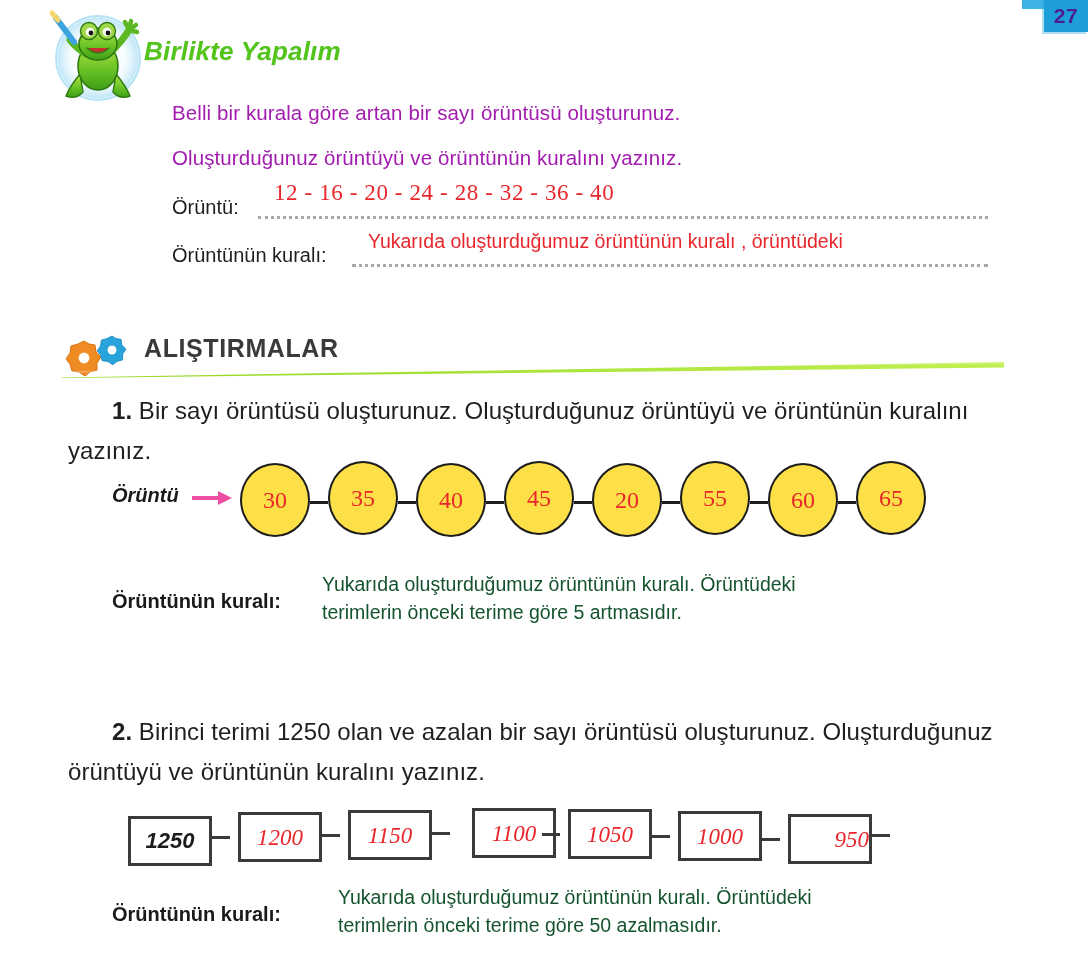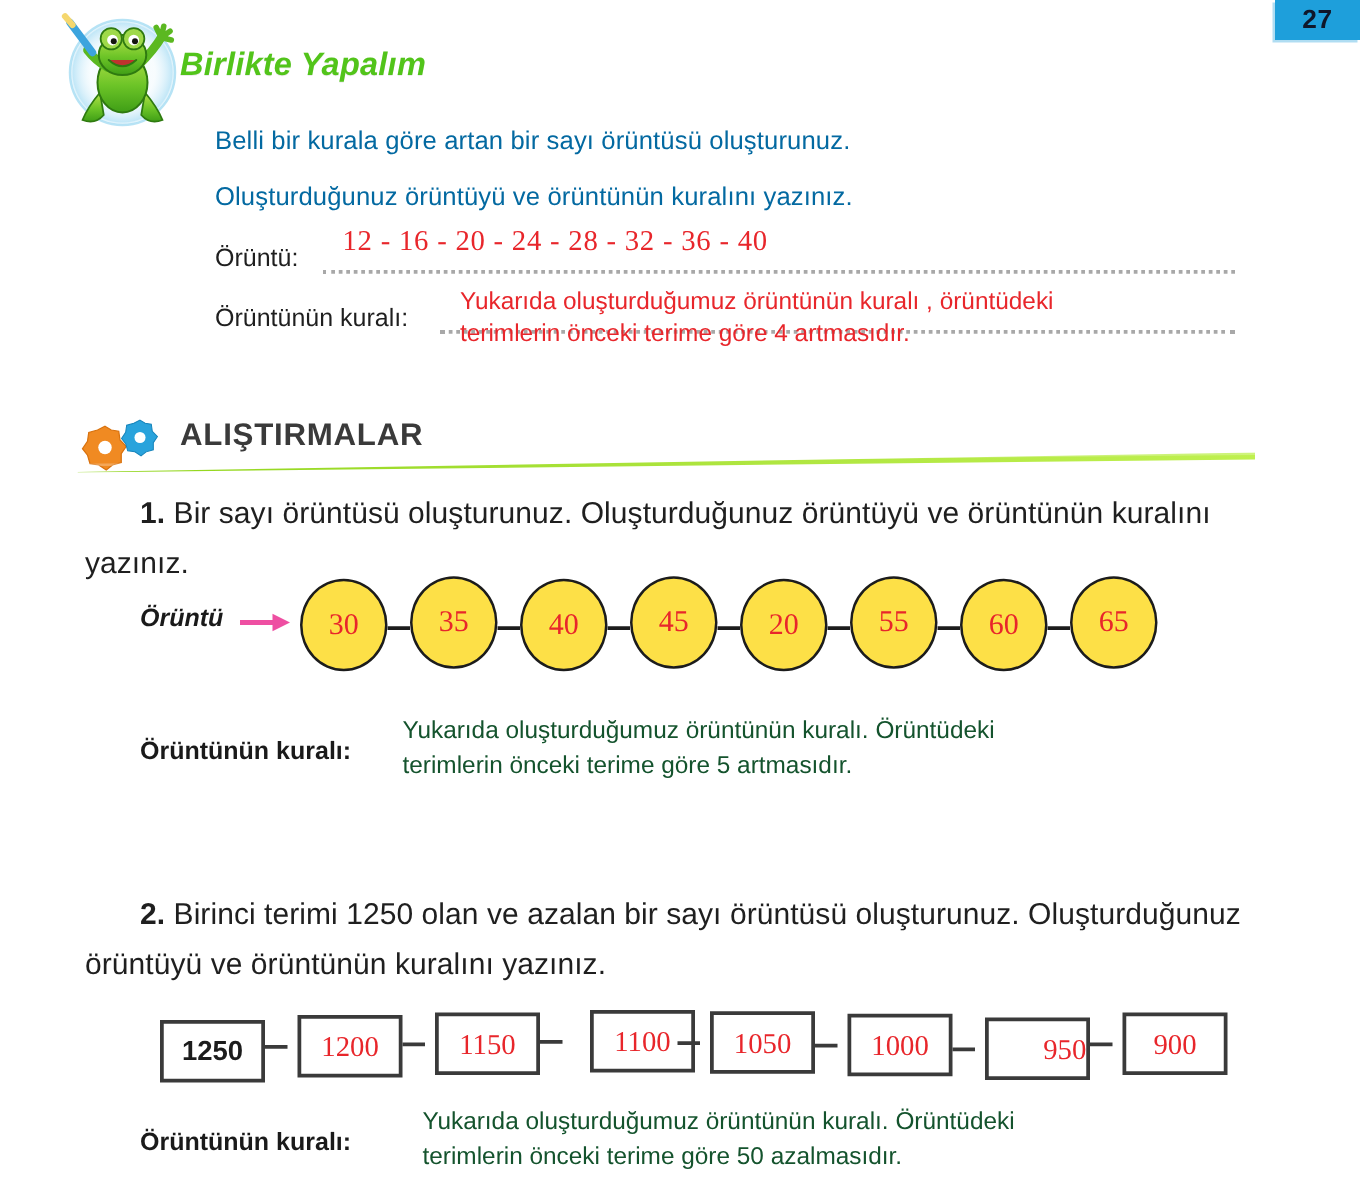--- a/index.html
+++ b/index.html
@@ -15,24 +15,24 @@
     font-family: "Liberation Sans", sans-serif;
     color: #1c1c1c;
     -webkit-font-smoothing: antialiased;
   }
 
   
   #page-tab {
     position: absolute;
     top: 0;
     right: 0;
-    width: 68px;
+    width: 44px;
     height: 32px;
     background: #1e9fdb;
-    color: #0f172a;
+    color: #4c1d95;
     font-size: 21px;
     font-weight: 600;
     letter-spacing: 0.5px;
     display: flex;
     align-items: center;
     justify-content: center;
     box-shadow: -2px 2px 0 rgba(30,159,219,0.35);
   }
   #page-tab-notch {
     position: absolute;
@@ -64,21 +64,21 @@
     letter-spacing: 0.2px;
     text-shadow: 0 1px 0 rgba(0,0,0,0.08);
     white-space: nowrap;
   }
 
   
   .prompt-line {
     position: absolute;
     left: 172px;
     font-size: 20.5px;
-    color: #0369a1;
+    color: #a21caf;
     white-space: nowrap;
     letter-spacing: 0.1px;
   }
   #prompt-1 { top: 101px; }
   #prompt-2 { top: 146px; }
 
   
   .fill-label {
     position: absolute;
     font-size: 20px;
@@ -214,20 +214,21 @@
     background: #1c1c1c;
     width: 18px;
   }
 
   
   #box-chain {
     position: absolute;
     left: 128px;
     top: 808px;
     height: 62px;
+    font-style: italic;
   }
   .box-node {
     position: absolute;
     width: 84px;
     height: 50px;
     border: 3px solid #3a3a3a;
     box-sizing: border-box;
     display: flex;
     align-items: center;
     justify-content: center;
@@ -327,21 +328,20 @@
 <div class="prompt-line" id="prompt-2">Oluşturduğunuz örüntüyü ve örüntünün kuralını yazınız.</div>
 
 <div class="fill-label" id="oruntu-label">Örüntü:</div>
 <div class="dotline" id="dotline-1"></div>
 <div class="ink" id="ink-sequence">12 - 16 - 20 - 24 - 28 - 32 - 36 - 40</div>
 
 <div class="fill-label" id="kural-label">Örüntünün kuralı:</div>
 <div class="dotline" id="dotline-2"></div>
 <div class="ink-rule" id="ink-rule-activity">
   <div>Yukarıda oluşturduğumuz örüntünün kuralı , örüntüdeki</div>
-  <div>terimlerin önceki terime göre 4 artmasıdır.</div>
 </div>
 
 <div id="exercises-header">
   <svg width="80" height="48" viewBox="0 0 80 48">
     <g transform="translate(22,26)">
       <path d="M0,-17 L5,-14 L11,-13 L12,-6 L17,-1 L13,5 L13,12 L6,14 L1,18 L-5,14 L-12,13 L-14,6 L-18,1 L-14,-5 L-13,-12 L-6,-14 Z" fill="#f08a22" stroke="#d9720e" stroke-width="1"></path>
       <circle cx="0" cy="0" r="5.4" fill="#ffffff"></circle>
     </g>
     <g transform="translate(50,18) scale(0.82)">
       <path d="M0,-17 L5,-14 L11,-13 L12,-6 L17,-1 L13,5 L13,12 L6,14 L1,18 L-5,14 L-12,13 L-14,6 L-18,1 L-14,-5 L-13,-12 L-6,-14 Z" fill="#29a3dc" stroke="#1584bb" stroke-width="1"></path>
@@ -442,22 +442,19 @@
     </div>
     <div class="box-link" style="left: 524px; top: 27px;"></div>
     <div class="box-node" style="left: 550px; top: 3px;">
       <span>1000</span>
     </div>
     <div class="box-link" style="left: 634px; top: 30px;"></div>
     <div class="box-node" style="left: 660px; top: 6px; justify-content: flex-end;">
       <span>950</span>
     </div>
     <div class="box-link" style="left: 744px; top: 26px;"></div>
-    <div class="box-node" style="left: 770px; top: 2px;">
-      <span>900</span>
-    </div>
   </div>
 
 <div class="rule-label" id="q2-rule-label">Örüntünün kuralı:</div>
 <div class="rule-answer" id="q2-rule-answer">
   <div>Yukarıda oluşturduğumuz örüntünün kuralı. Örüntüdeki</div>
   <div>terimlerin önceki terime göre 50 azalmasıdır.</div>
 </div>
 
 </body></html>

